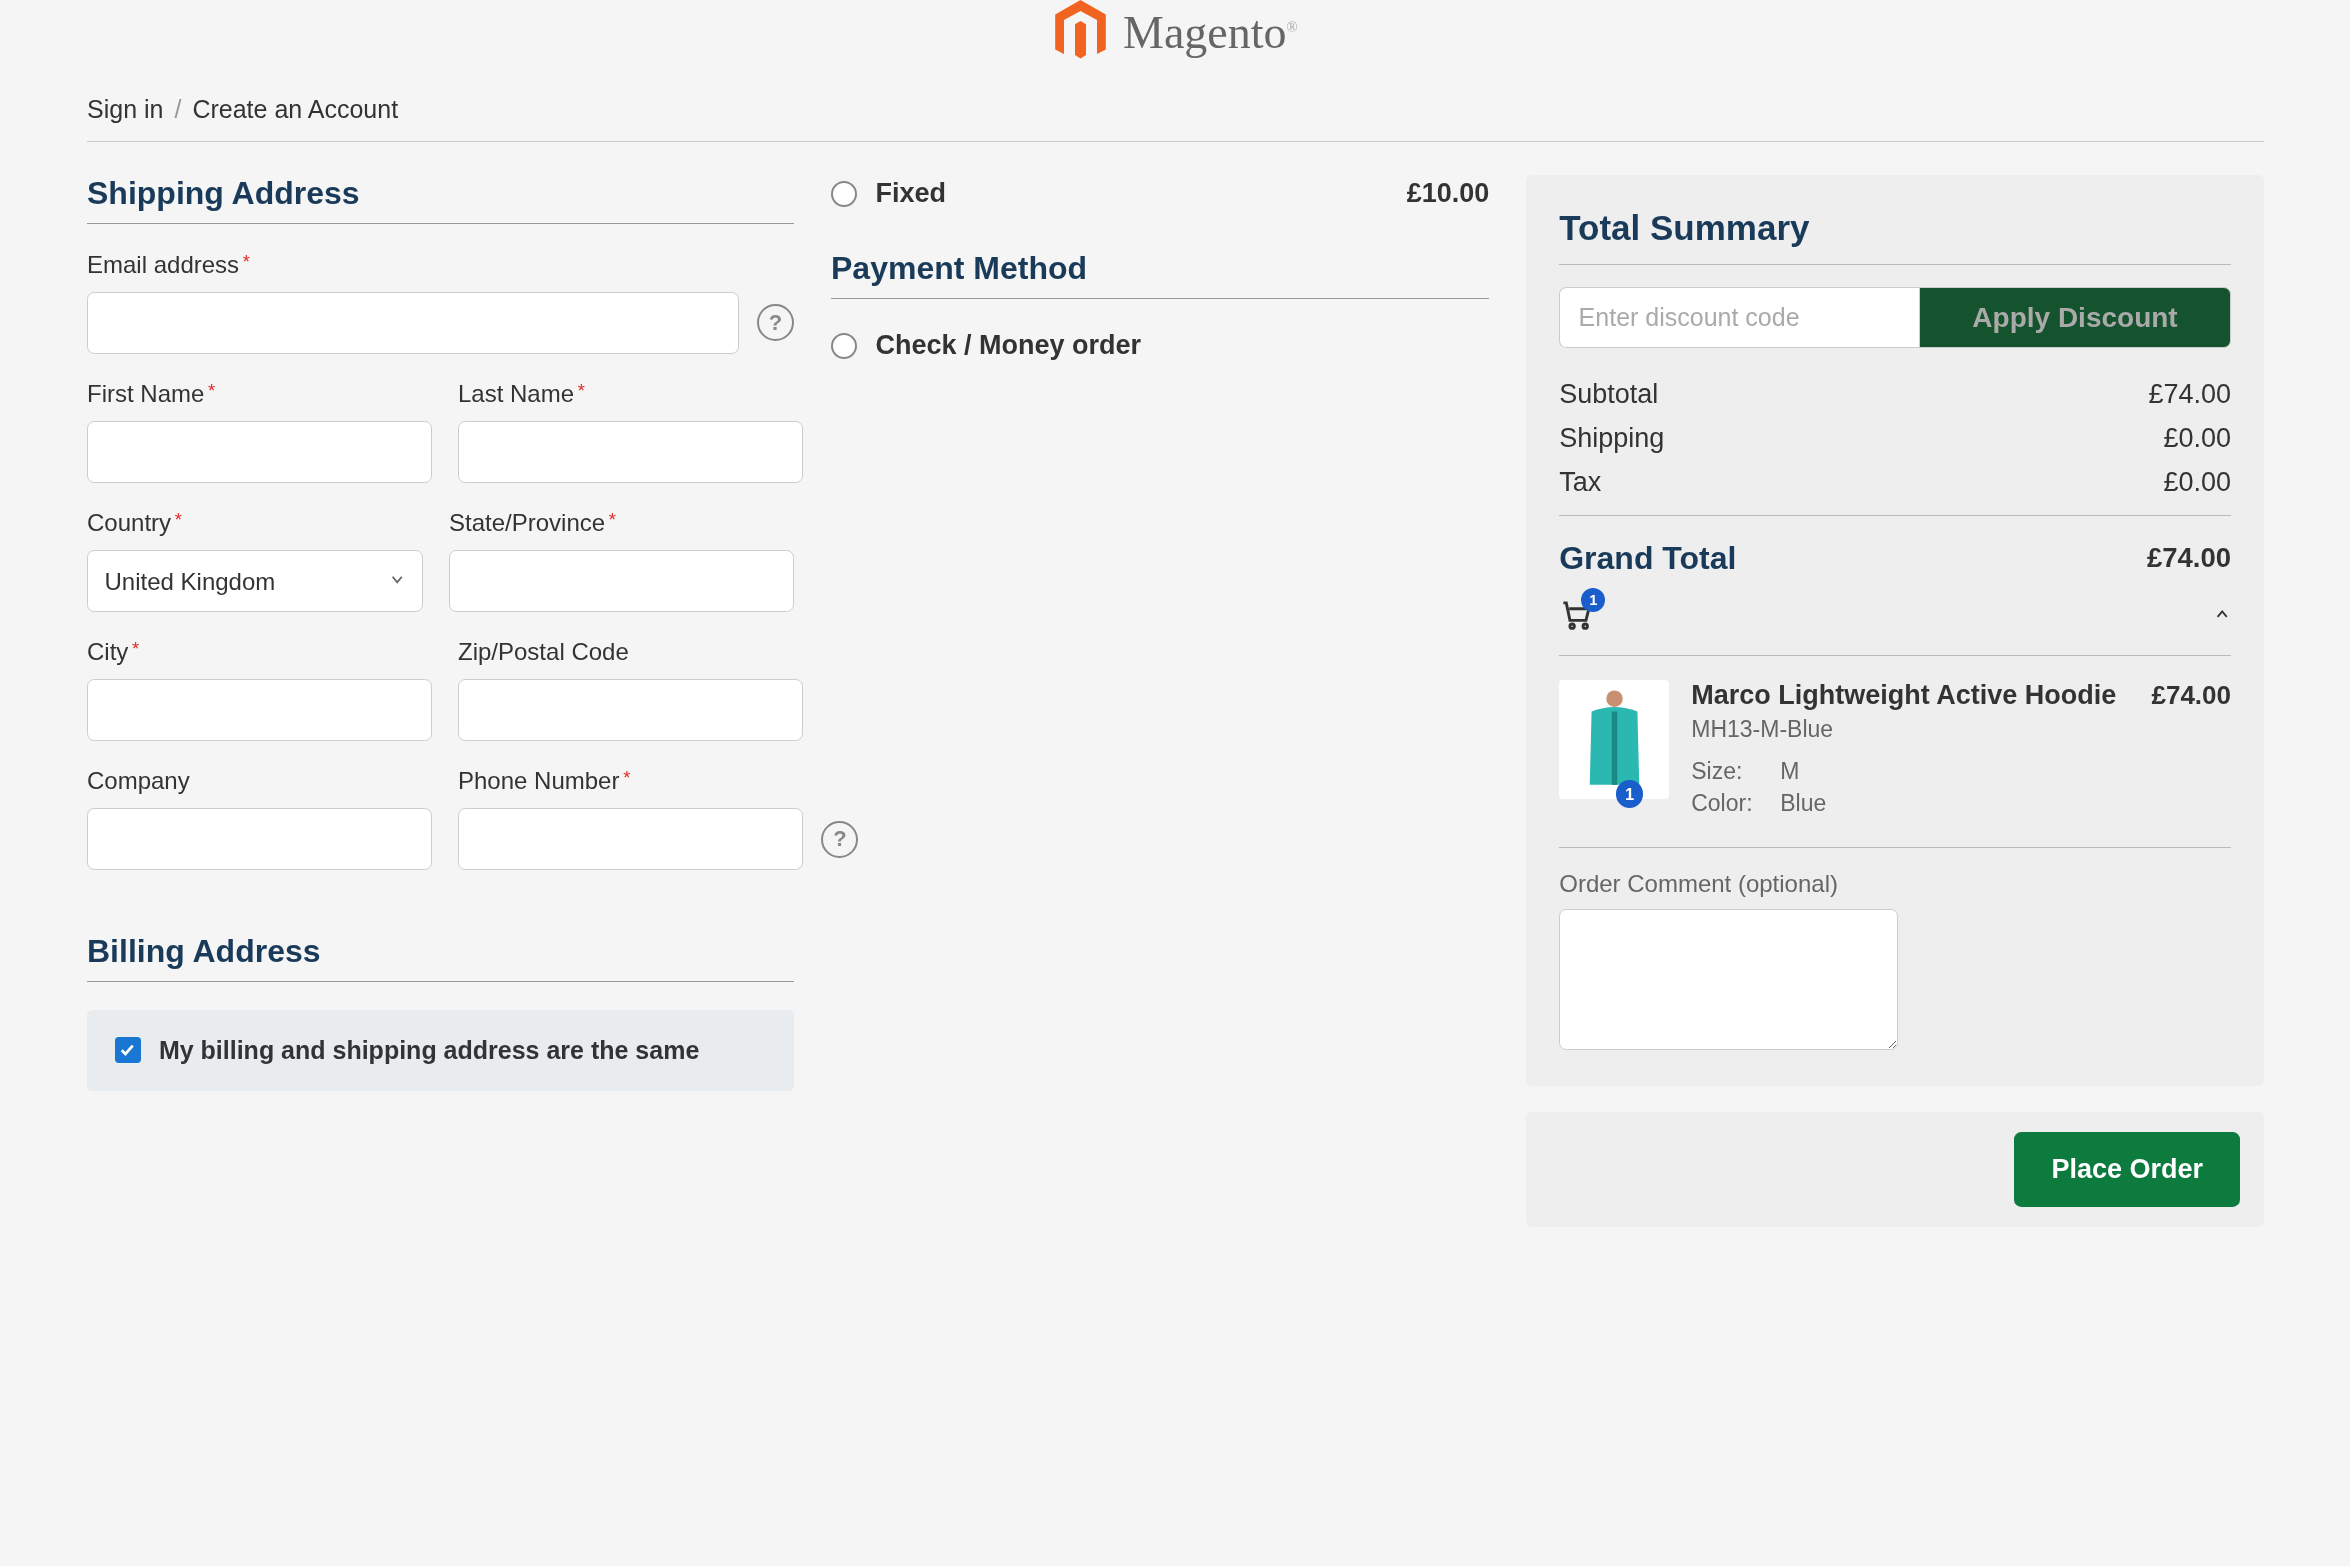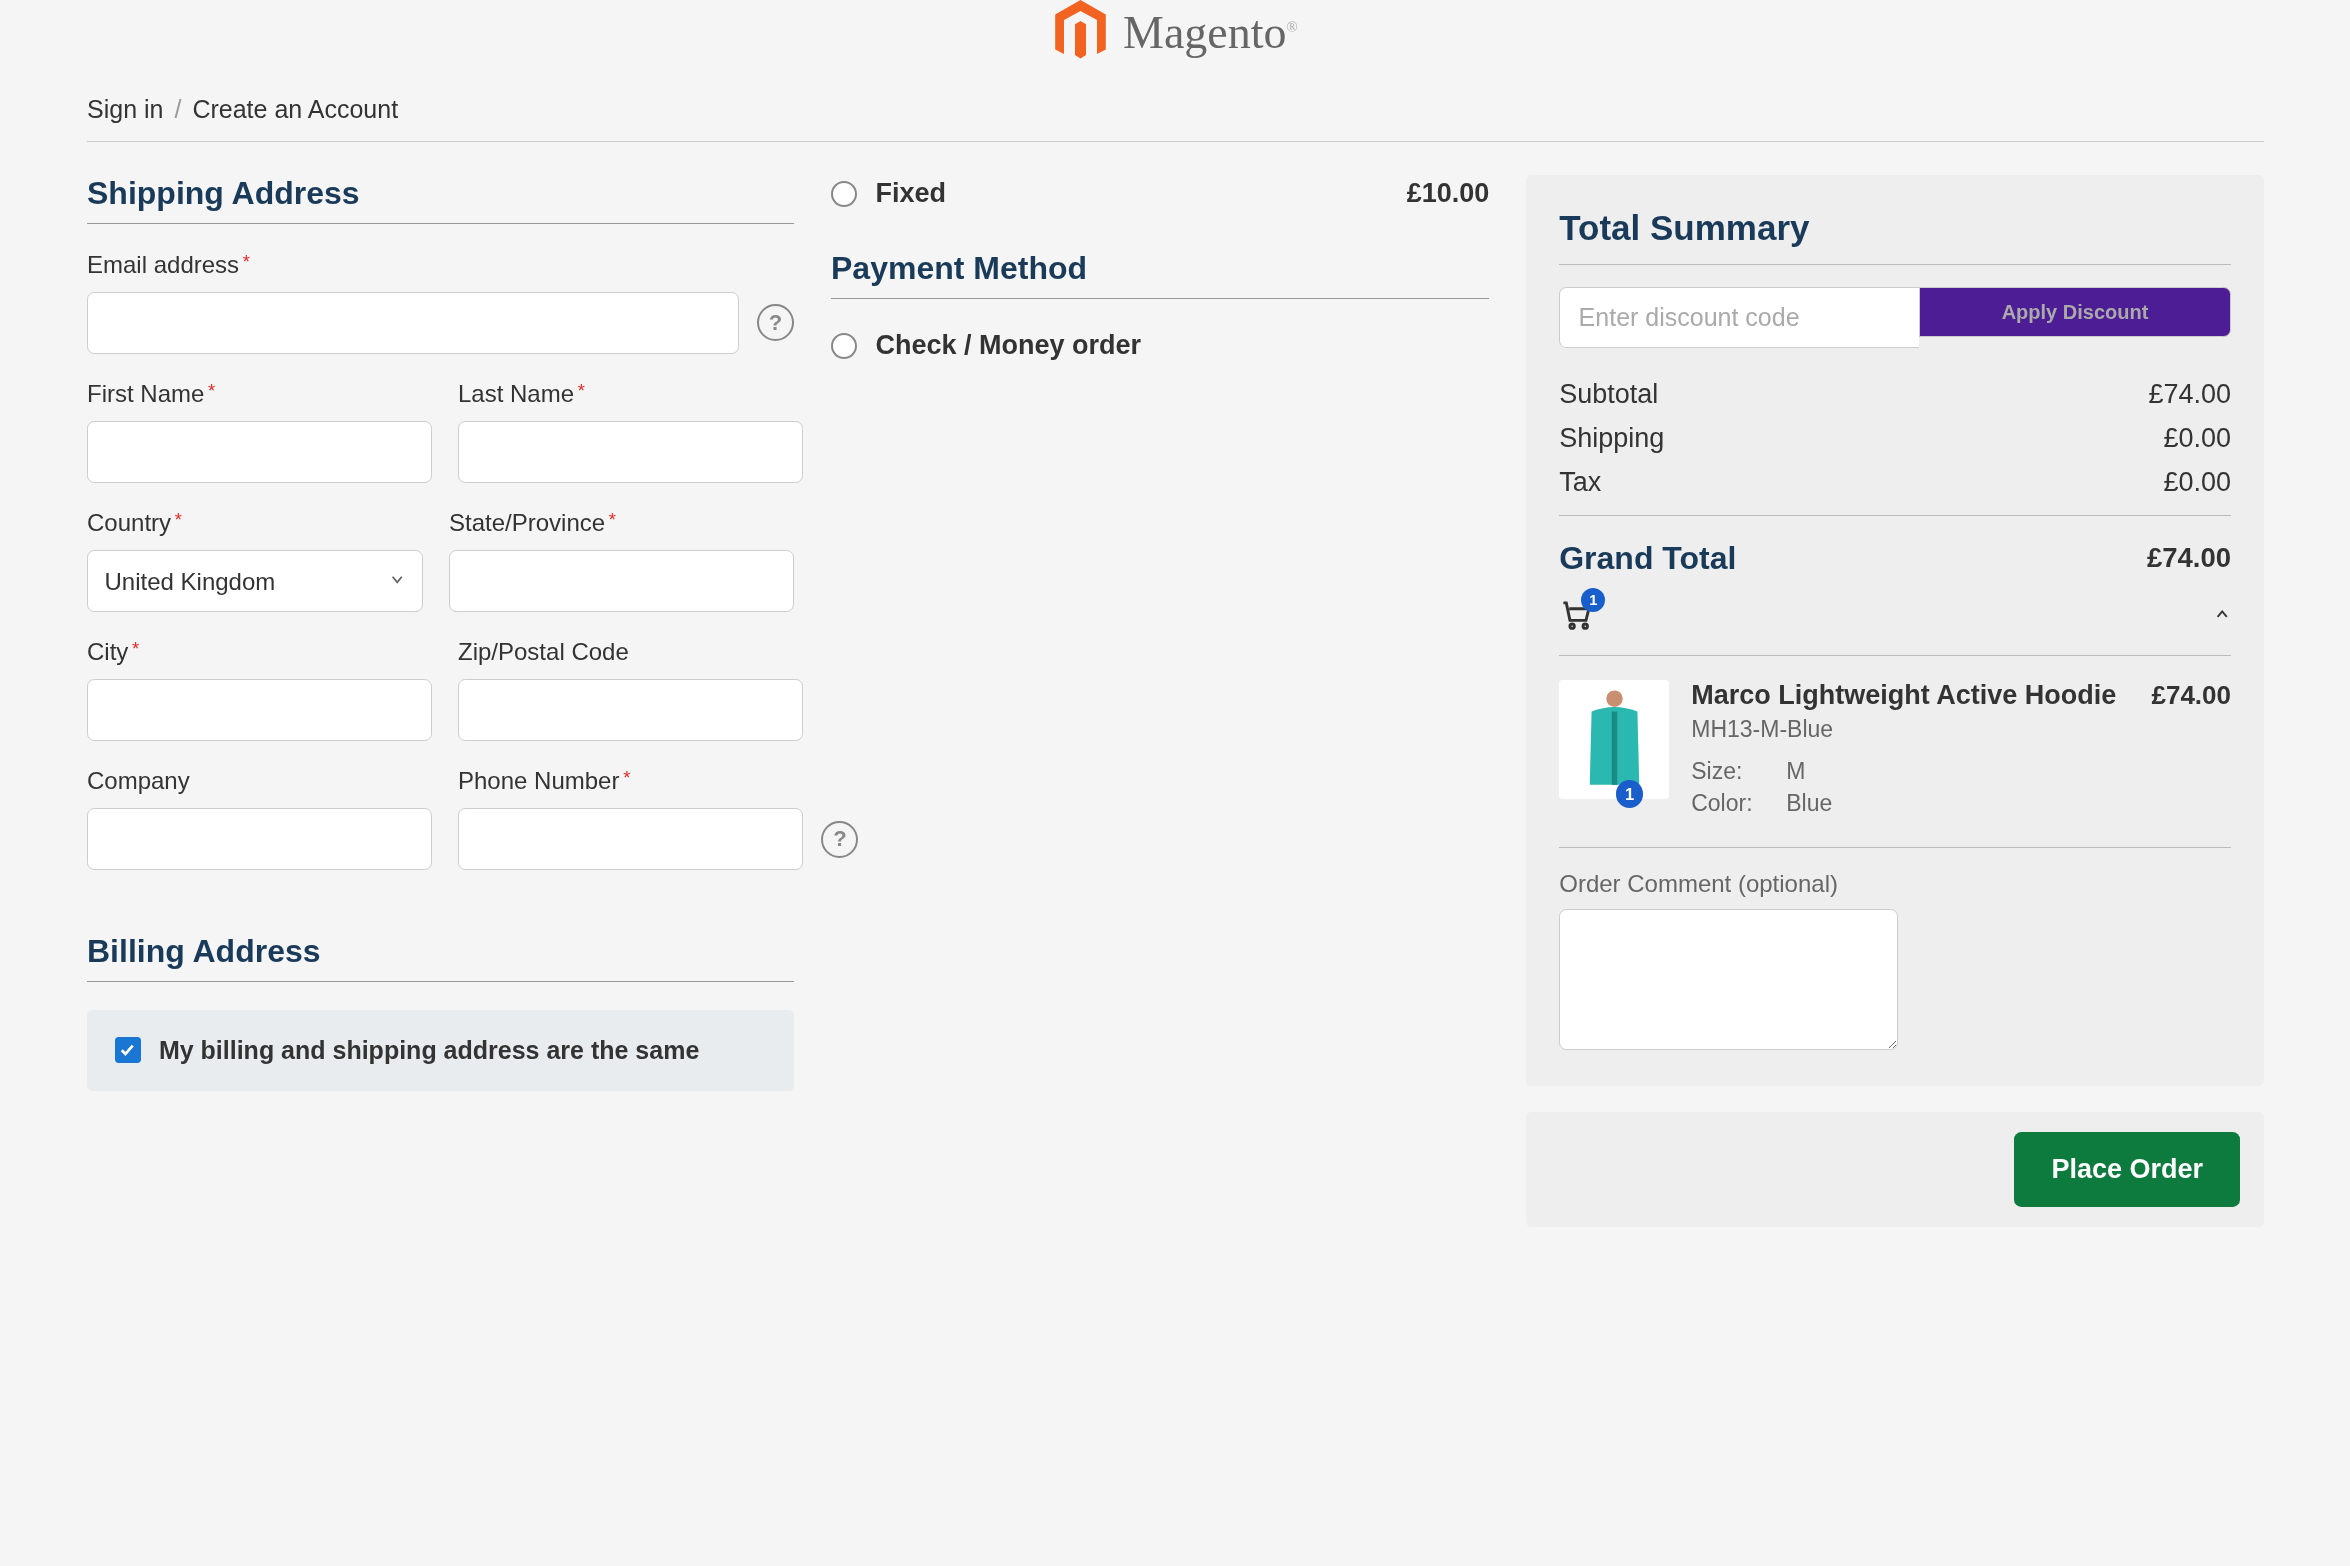--- a/index.html
+++ b/index.html
@@ -113,23 +113,23 @@
 .discount-row {
   display: flex; gap: 0; margin-bottom: 31px;
 }
 .discount-input {
   flex: 1; height: 61px; border: 1.8px solid #ccc; border-right: none;
   border-radius: 7.3px 0 0 7.3px; background: #fff; padding: 0 18.4px;
   font-size: 25px; color: #333;
 }
 .discount-input::placeholder { color: #aaa; }
 .discount-btn {
-  width: 312px; height: 50px; border: 1.8px solid #ccc;
-  border-radius: 0 7.3px 7.3px 0; background: #4c1d95; color: #aaa;
-  font-size: 20px; font-weight: 600; cursor: pointer;
+  width: 312px; height: 61px; border: 1.8px solid #ccc;
+  border-radius: 0 7.3px 7.3px 0; background: #14532d; color: #aaa;
+  font-size: 28px; font-weight: 600; cursor: pointer;
 }
 .totals-row {
   display: flex; justify-content: space-between; font-size: 27px;
   margin-bottom: 13px;
 }
 .totals-row.bold { font-weight: 400; }
 .grand-row {
   display: flex; justify-content: space-between; align-items: center;
   border-top: 1.8px solid #bbb; padding-top: 24px; margin-top: 16.5px;
 }
@@ -156,21 +156,21 @@
 .item-thumb svg { width: 83px; height: 110px; }
 .item-qty-badge {
   position: absolute; bottom: -9.2px; right: 26px;
   background: #1a5ecc; color: #fff; border-radius: 50%;
   width: 27.5px; height: 27.5px; display: flex; align-items: center; justify-content: center;
   font-size: 16.5px; font-weight: 700;
 }
 .item-info { flex: 1; }
 .item-name { font-size: 27px; font-weight: 700; margin-bottom: 5.5px; }
 .item-sku { font-size: 23px; color: #666; margin-bottom: 14.7px; }
-.item-attr { font-size: 23px; color: #666; display: flex; gap: 22px; margin-bottom: 5.5px; }
+.item-attr { font-size: 23px; color: #666; display: flex; gap: 16px; margin-bottom: 5.5px; }
 .item-attr-label { width: 73px; }
 .item-price { font-size: 26px; font-weight: 700; margin-left: auto; }
 .comment-label { font-size: 24px; color: #666; margin: 22px 0 11px; }
 .place-order-bar {
   margin-top: 26px; background: #eee; border-radius: 5.5px;
   padding: 20px 24px; display: flex; justify-content: flex-end;
 }
 .place-order-btn {
   background: #0d7a3e; color: #fff; border: none; border-radius: 7.3px;
   padding: 22px 37px; font-size: 27px; font-weight: 700; cursor: pointer;

